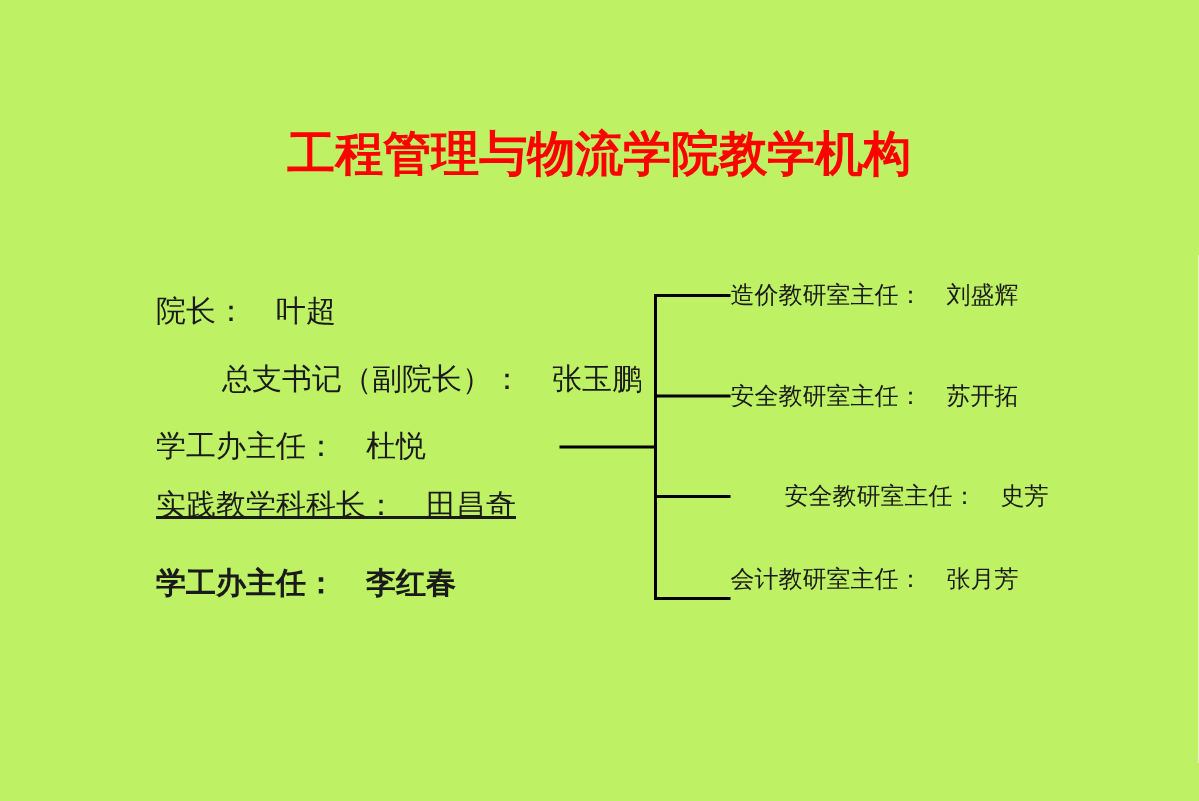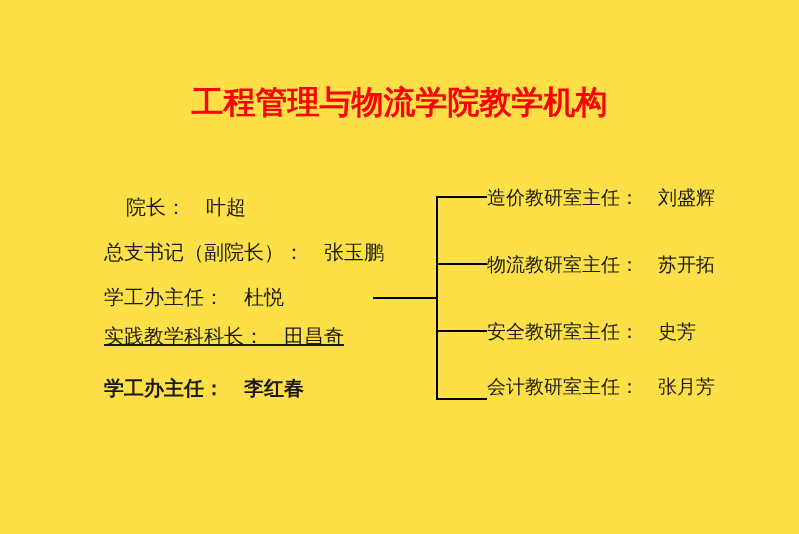--- a/index.html
+++ b/index.html
@@ -4,21 +4,21 @@
 <style>
   html, body {
     margin: 0;
     padding: 0;
     background: #ffffff;
   }
   .stage {
     position: relative;
     width: 799px;
     height: 534px;
-    background: #fde047;
+    background: #bef264;
     overflow: hidden;
     font-family: "DejaVu Serif", "Liberation Serif", serif;
     color: #1a1a1a;
   }
   .doc-title {
     position: absolute;
     left: 0;
     right: 0;
     top: 86px;
     margin: 0;
@@ -30,38 +30,38 @@
     letter-spacing: 0;
   }
   .leader-item {
     position: absolute;
     left: 104px;
     transform: translateY(-50%);
     font-size: 20px;
     line-height: 1;
     white-space: nowrap;
   }
-  .leader-item:nth-child(1) { top: 207px; margin-left: 22px; }
-  .leader-item:nth-child(2) { top: 252px; }
+  .leader-item:nth-child(1) { top: 207px; }
+  .leader-item:nth-child(2) { top: 252px; margin-left: 44px; }
   .leader-item:nth-child(3) { top: 297px; }
   .leader-item:nth-child(4) { top: 336px; text-decoration: underline; }
   .leader-item:nth-child(5) { top: 388px; font-weight: bold; }
 
   .office-item {
     position: absolute;
     left: 487px;
     transform: translateY(-50%);
-    font-size: 19px;
+    font-size: 16px;
     line-height: 1;
     white-space: nowrap;
     text-align: right;
   }
   .office-item:nth-child(1) { top: 197px; }
   .office-item:nth-child(2) { top: 264px; }
-  .office-item:nth-child(3) { top: 331px; }
+  .office-item:nth-child(3) { top: 331px; margin-left: 36px; }
   .office-item:nth-child(4) { top: 386px; }
 
   .cline {
     position: absolute;
     background: #000000;
   }
   .feeder  { left: 373px; top: 297px; width: 64px; height: 2px; }
   .trunk   { left: 436px; top: 196px; width: 2px;  height: 204px; }
   .branch  { left: 437px; width: 50px; height: 2px; }
   .branch-1 { top: 196px; }
@@ -88,18 +88,18 @@
     <div class="cline feeder"></div>
     <div class="cline trunk"></div>
     <div class="cline branch branch-1"></div>
     <div class="cline branch branch-2"></div>
     <div class="cline branch branch-3"></div>
     <div class="cline branch branch-4"></div>
   </div>
 
   <div>
     <div class="office-item">造价教研室主任：　刘盛辉</div>
-    <div class="office-item">物流教研室主任：　苏开拓</div>
+    <div class="office-item">安全教研室主任：　苏开拓</div>
     <div class="office-item">安全教研室主任：　史芳</div>
     <div class="office-item">会计教研室主任：　张月芳</div>
   </div>
 
 </div>
 
 </body></html>

